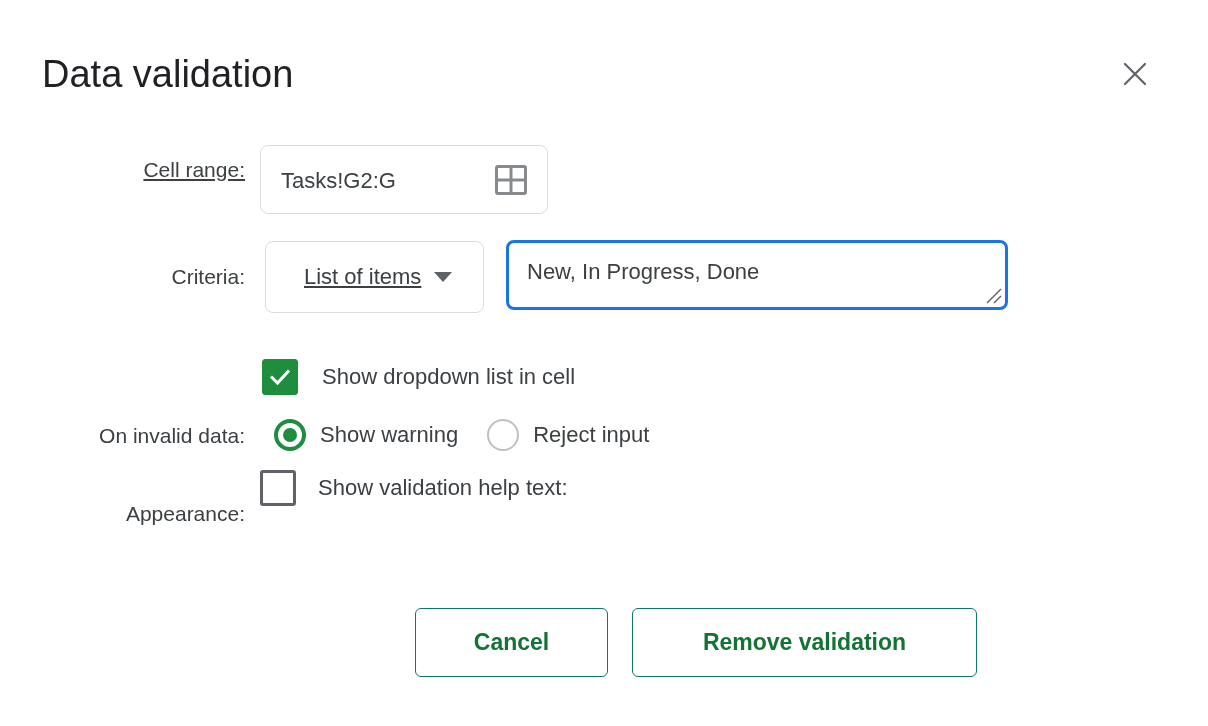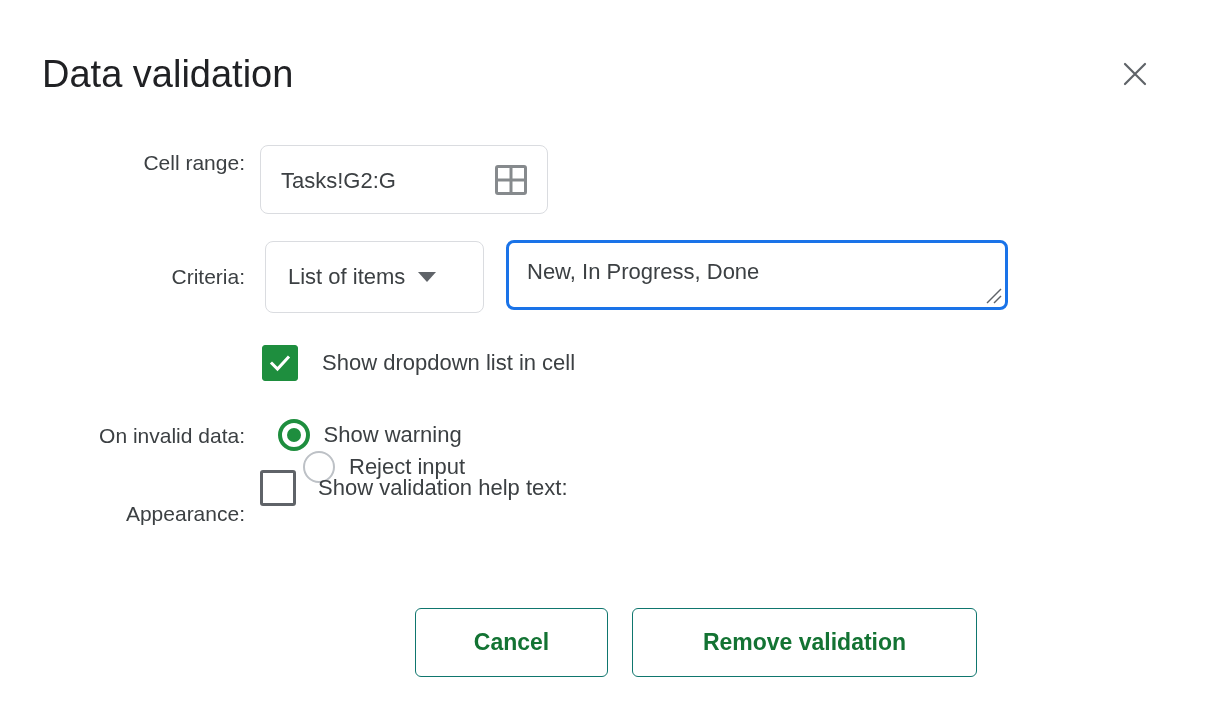--- a/index.html
+++ b/index.html
@@ -60,21 +60,21 @@
 
   
   .row-label {
     position: absolute;
     text-align: right;
     font-size: 21px;
     line-height: 26px;
     color: #3c4043;
     white-space: nowrap;
   }
-  .label-cell-range  { left: 0px; top: 150px;  width: 245px; }
+  .label-cell-range  { left: 0px; top: 157px;  width: 245px; text-decoration: underline; }
   .label-criteria    { left: 0px; top: 264px;  width: 245px; }
   .label-invalid     { left: 0px; top: 423px;  width: 245px; }
   .label-appearance  { left: 0px; top: 501px;  width: 245px; }
 
   
   .cellrange-field {
     position: absolute;
     left: 260px;
     top: 145px;
     width: 288px;
@@ -116,21 +116,22 @@
     background: #ffffff;
     cursor: pointer;
     display: flex;
     align-items: center;
   }
   .criteria-select-label {
     font-size: 22px;
     line-height: 28px;
     color: #3c4043;
     white-space: nowrap;
-    margin-left: 22px;
+    margin-left: 38px;
+    text-decoration: underline;
   }
   .chevron-down-icon {
     margin-left: 13px;
     width: 0;
     height: 0;
     border-left: 9px solid transparent;
     border-right: 9px solid transparent;
     border-top: 10px solid #5f6368;
   }
 
@@ -165,21 +166,21 @@
     cursor: nwse-resize;
   }
 
   
   .checkbox-row {
     position: absolute;
     display: flex;
     align-items: center;
     cursor: pointer;
   }
-  .row-dropdown-list { left: 262px; top: 345px; }
+  .row-dropdown-list { left: 262px; top: 359px; }
   .row-help-text     { left: 260px; top: 470px; }
 
   .checkbox-box {
     width: 36px;
     height: 36px;
     box-sizing: border-box;
     border-radius: 3px;
     flex: none;
     display: flex;
     align-items: center;
@@ -202,21 +203,20 @@
   }
   .row-help-text .checkbox-label { margin-left: 22px; }
 
   
   .radio-group {
     position: absolute;
     left: 274px;
     top: 419px;
     display: flex;
     align-items: center;
-    flex-direction: column;
   }
   .radio-option {
     display: flex;
     align-items: center;
     cursor: pointer;
   }
   .radio-option + .radio-option { margin-left: 29px; }
   .radio-circle {
     width: 32px;
     height: 32px;

